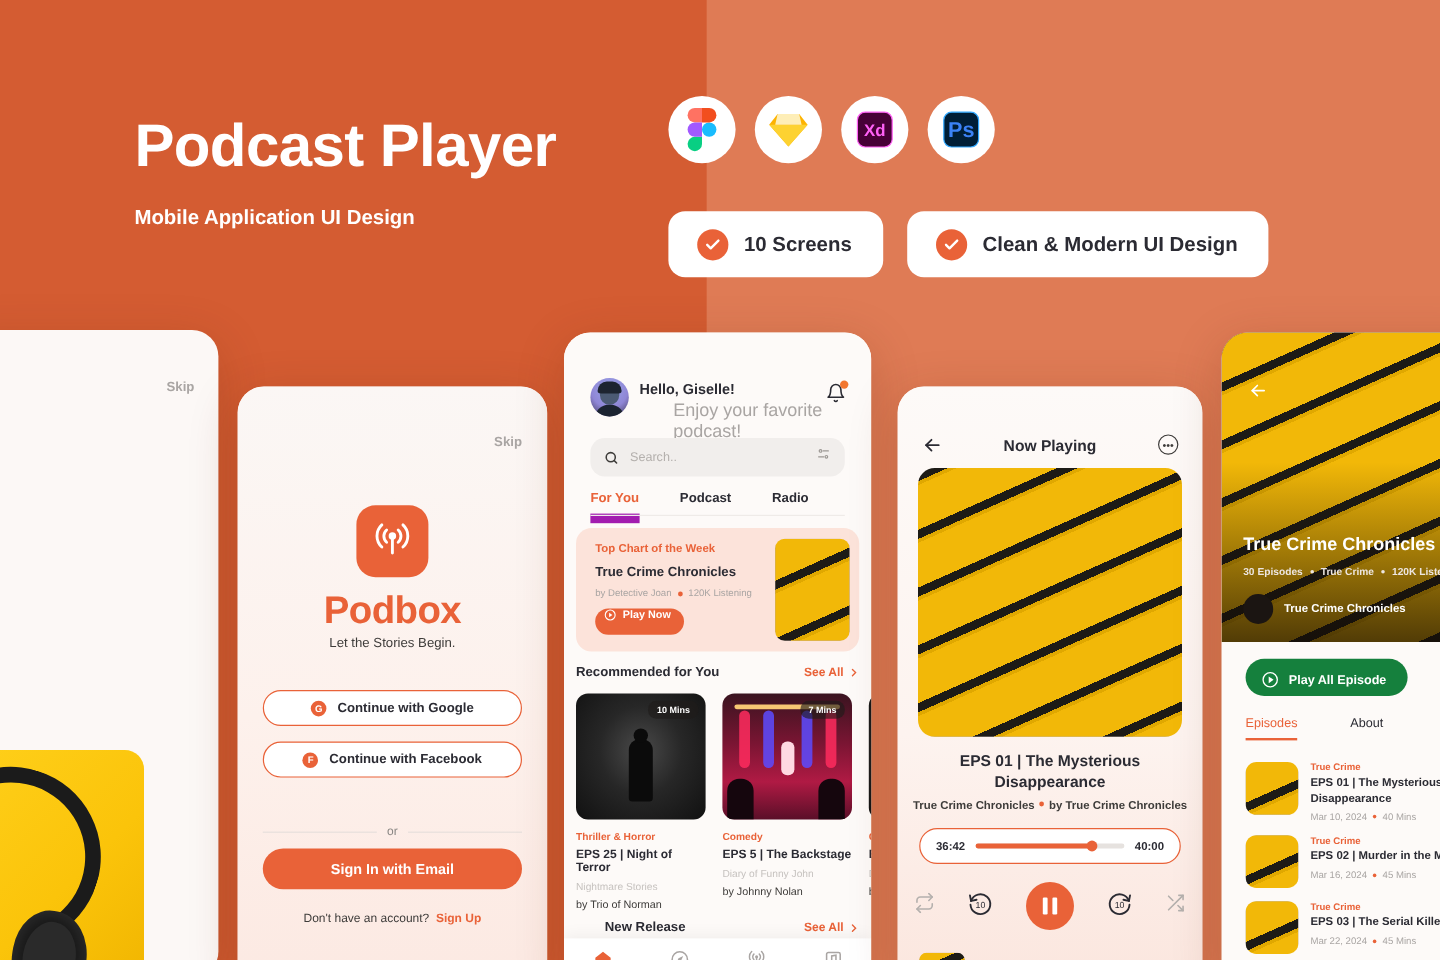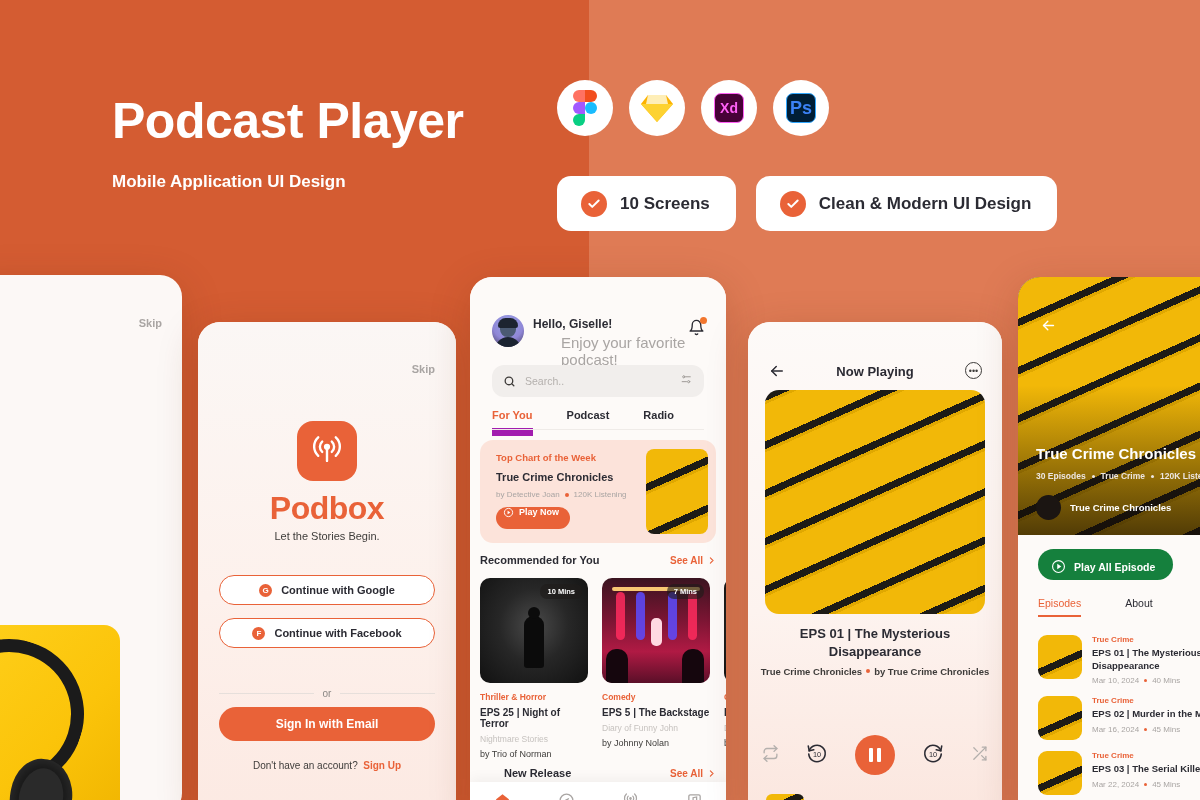--- a/index.html
+++ b/index.html
@@ -524,20 +524,28 @@
     <div class="pl-title">Now Playing</div>
     <div class="pl-more">•••</div>
 
     <div class="pl-art tape"></div>
 
     <div class="pl-ep">EPS 01 | The Mysterious Disappearance</div>
     <div class="pl-meta">
       <span>True Crime Chronicles</span><span class="d"></span><span>by True Crime Chronicles</span>
     </div>
 
+    <div class="pl-bar">
+      <span class="tm">36:42</span>
+      <span class="pl-track">
+        <span class="fill"></span>
+          <span class="knob"></span>
+      </span>
+      <span class="tm">40:00</span>
+    </div>
 
     <div class="pl-ctrl">
       <span>
         <svg width="17" height="17" viewBox="0 0 24 24" fill="none" stroke="#B4B0AD" stroke-width="1.9" stroke-linecap="round" stroke-linejoin="round">
             <polyline points="17 1 21 5 17 9"></polyline>
             <path d="M3 11V9a4 4 0 0 1 4-4h14"></path>
             <polyline points="7 23 3 19 7 15"></polyline>
             <path d="M21 13v2a4 4 0 0 1-4 4H3"></path>
           </svg>
       </span>

